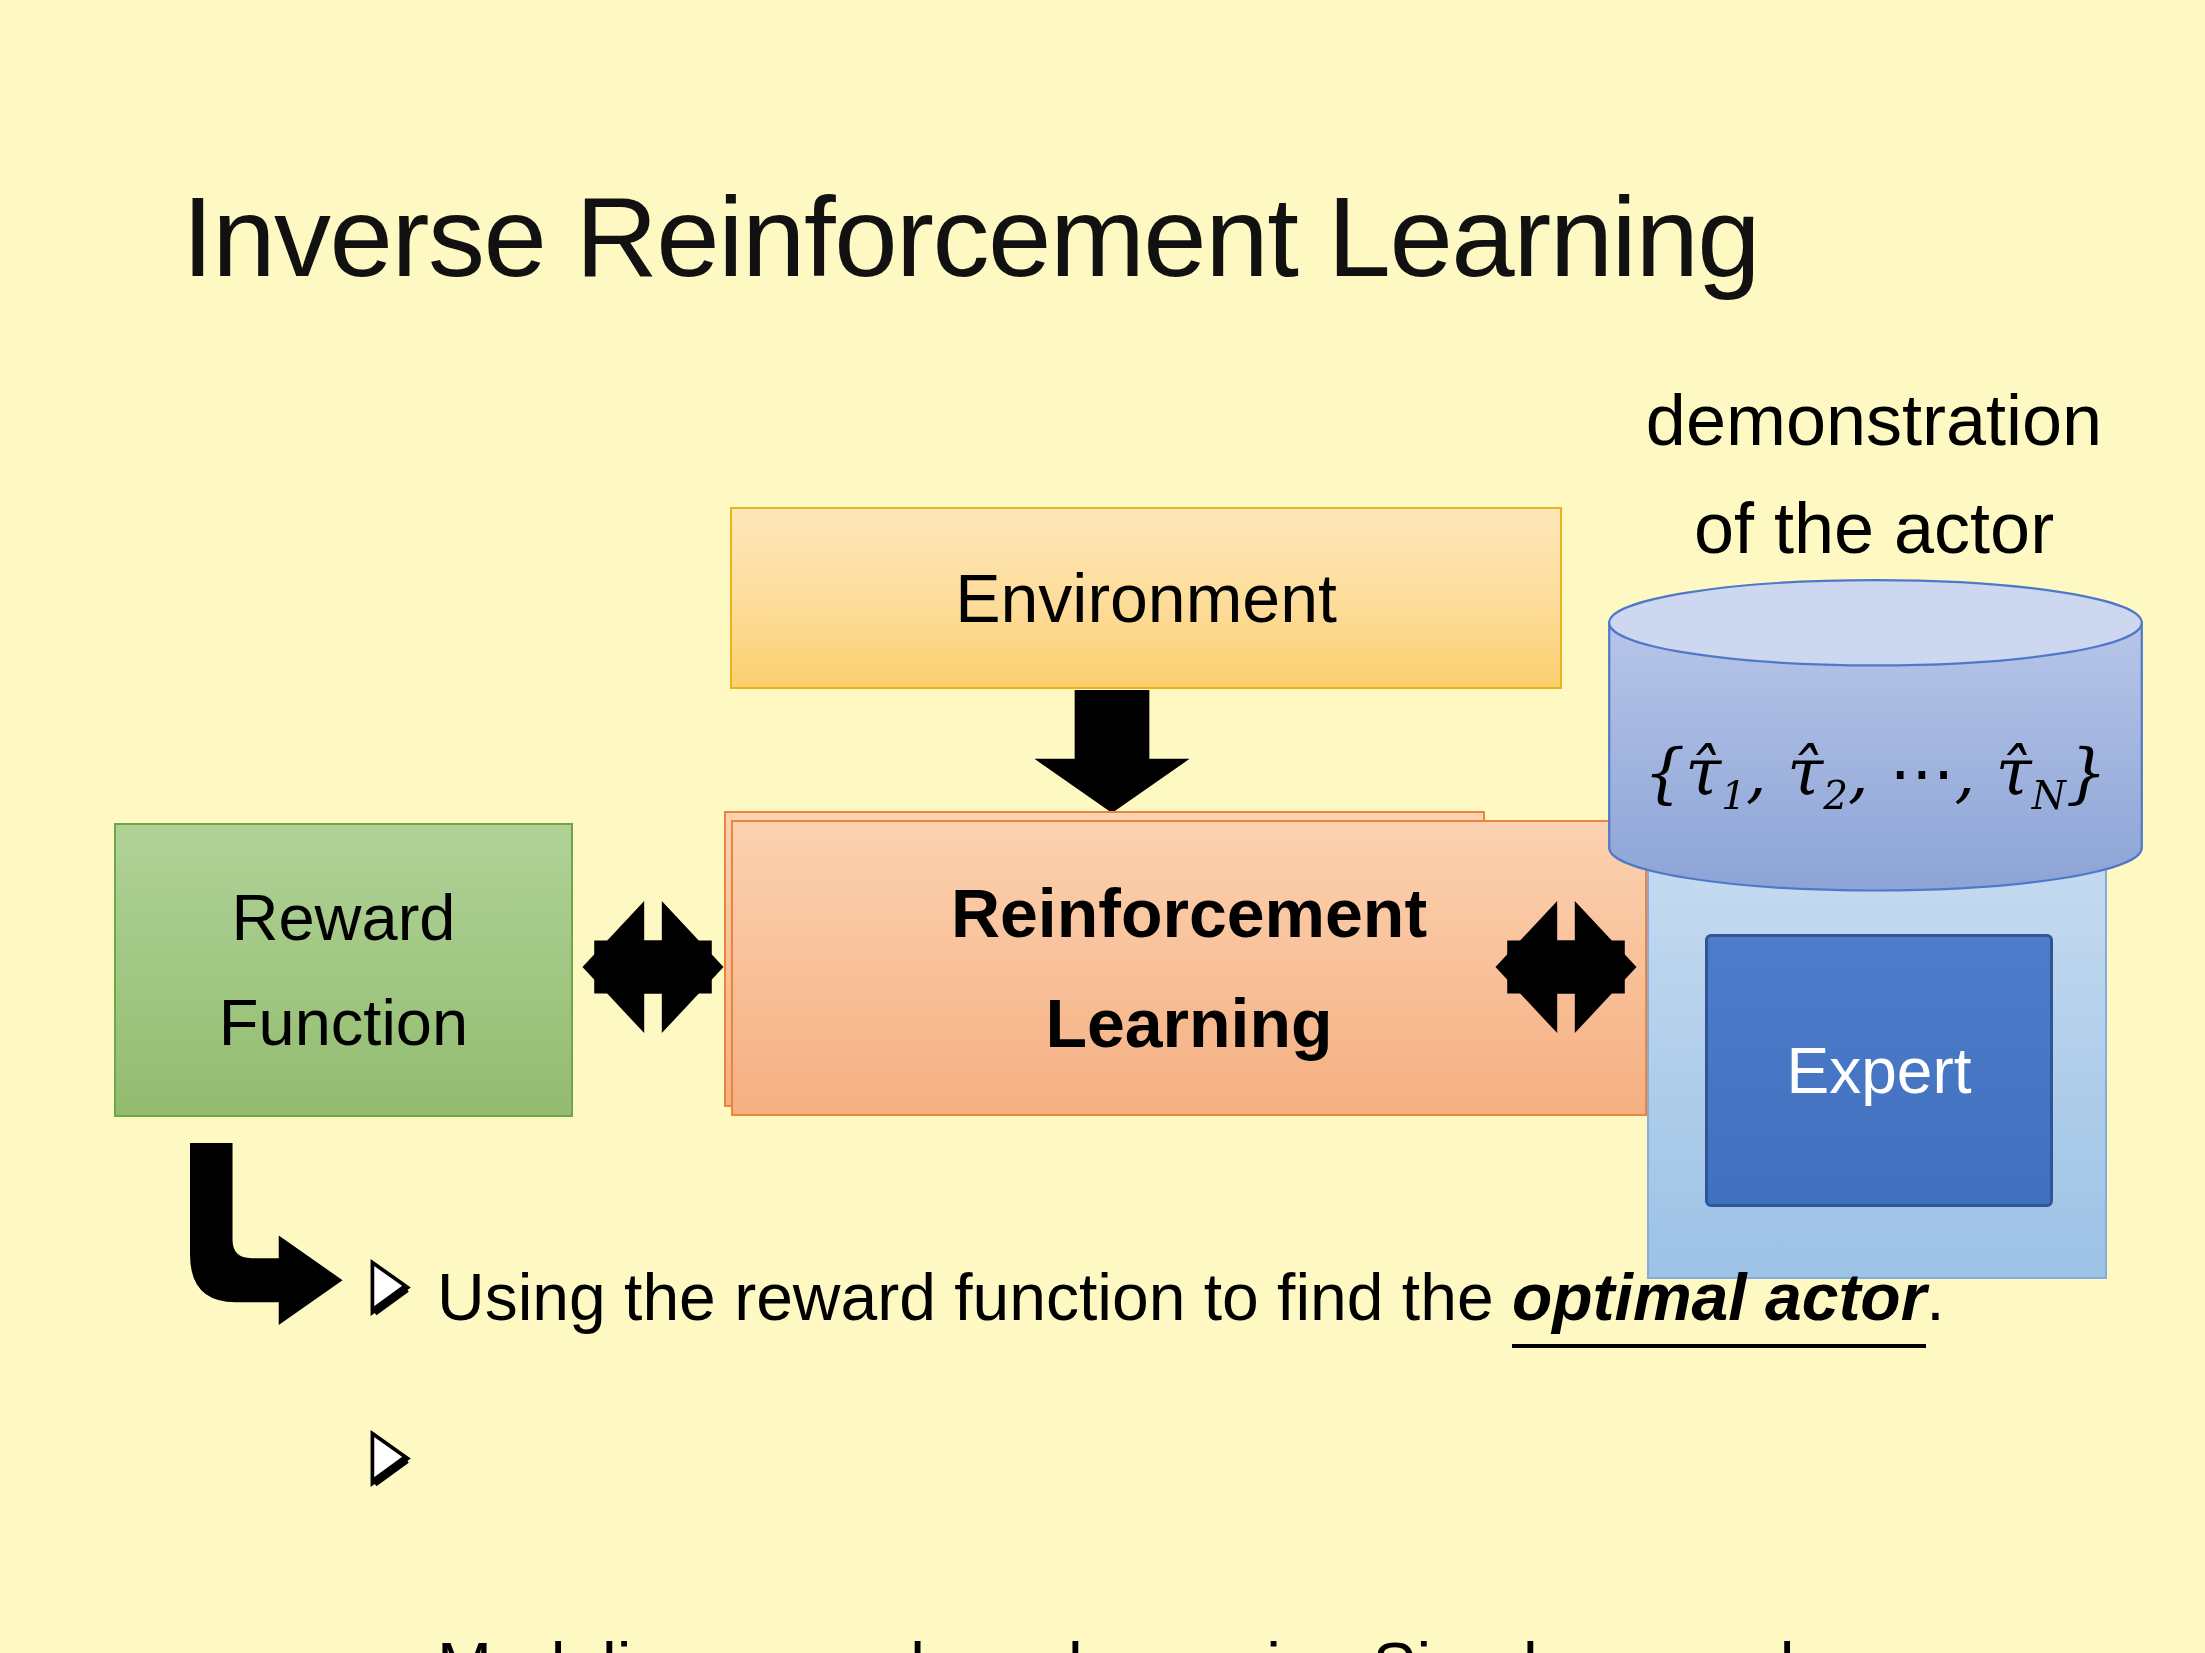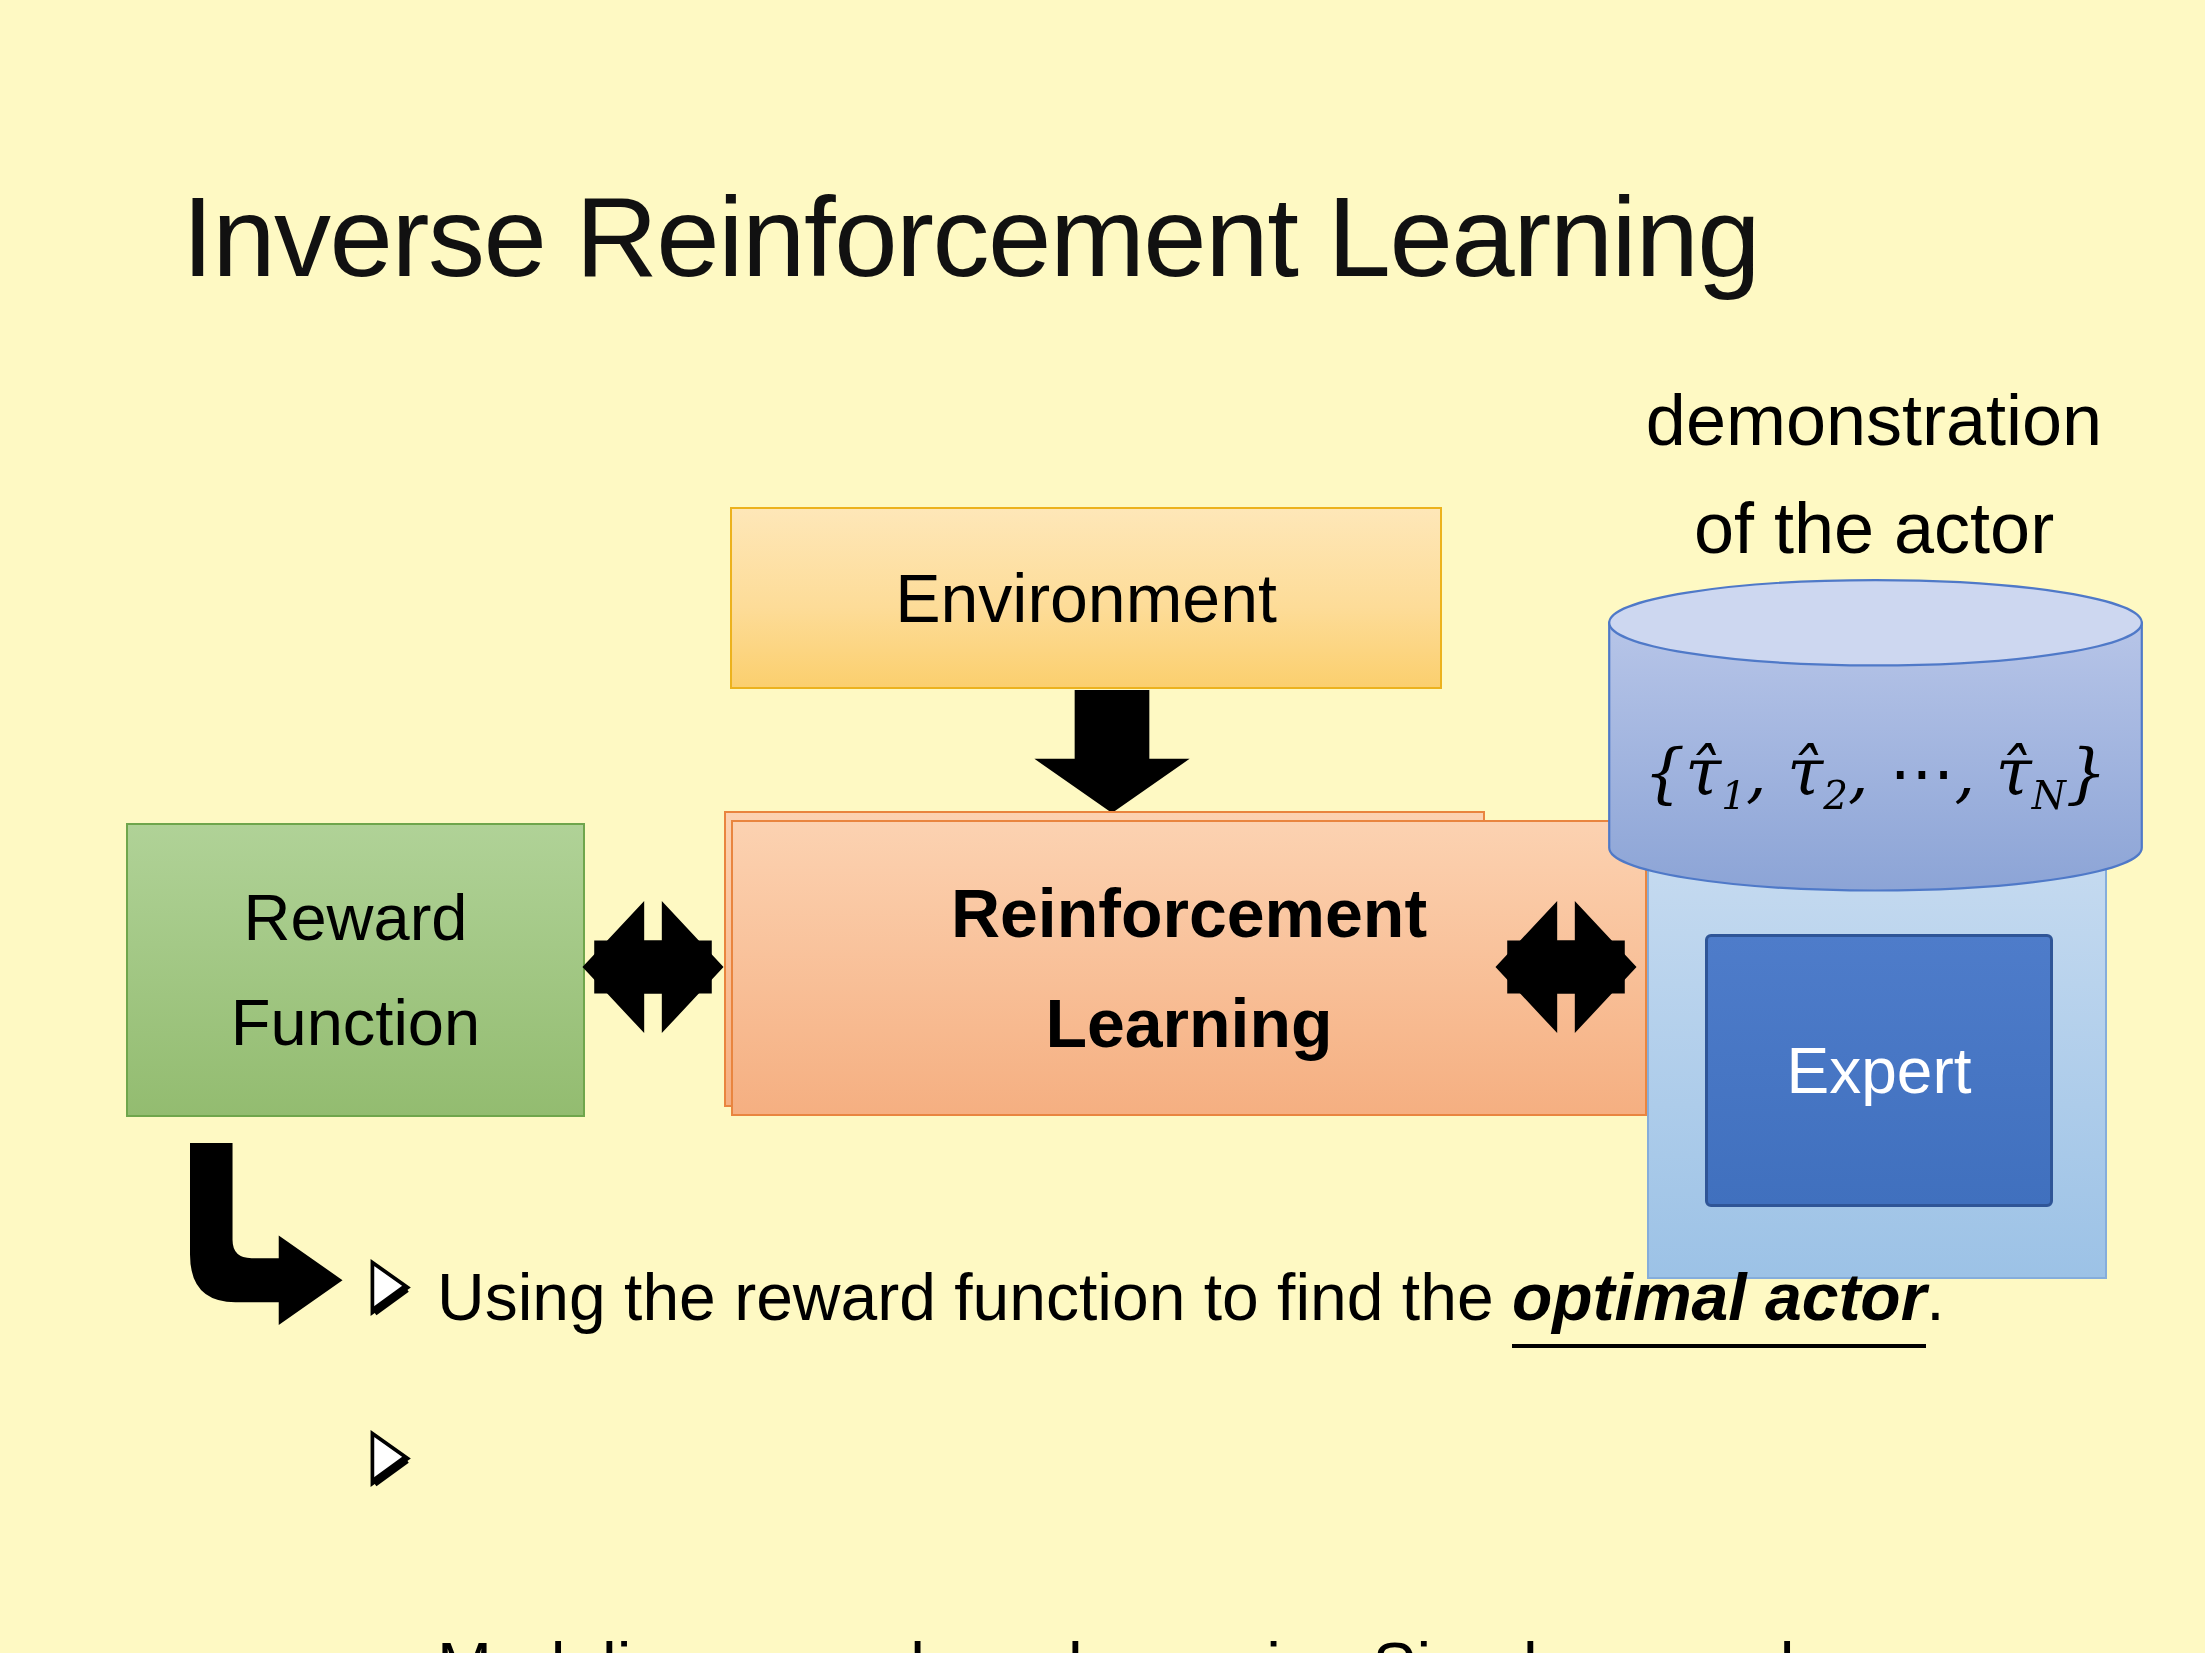--- a/index.html
+++ b/index.html
@@ -7,26 +7,26 @@
          font-family:"Liberation Sans",sans-serif;color:#000;}
 
   .title{position:absolute;left:182px;top:171px;font-size:114px;font-weight:400;
          letter-spacing:-1.5px;white-space:nowrap;color:#111;}
 
   .demo-label{position:absolute;left:1580px;top:366px;width:588px;text-align:center;
               font-size:72px;line-height:1.5;}
 
   .box{position:absolute;display:flex;align-items:center;justify-content:center;
        text-align:center;box-sizing:border-box;}
-  .env{left:730px;top:507px;width:712px;height:182px;font-size:68px;
+  .env{left:730px;top:507px;width:832px;height:182px;font-size:68px;
        background:linear-gradient(180deg,#FEE7B8 0%,#FDDC98 55%,#FBCF6E 100%);
        border:2.2px solid #ECB21D;}
   .reward{left:114px;top:823px;width:459px;height:294px;font-size:65px;line-height:1.62;
        background:linear-gradient(180deg,#B0D297 0%,#93BC70 100%);
-       border:2.2px solid #6FA64C;margin-left:12px;}
+       border:2.2px solid #6FA64C;}
   .rl-ghost{position:absolute;left:724px;top:811px;width:761px;height:296px;box-sizing:border-box;
        background:linear-gradient(180deg,#FCD2B1 0%,#F5AF81 100%);
        border:2.2px solid #E9853F;}
   .rl{left:731px;top:820px;width:916px;height:296px;font-size:68px;line-height:1.62;
        background:linear-gradient(180deg,#FCD2B1 0%,#F5AF81 100%);
        border:2.2px solid #E9853F;font-weight:bold;}
   .expert-container{position:absolute;left:1647px;top:809px;width:460px;height:470px;box-sizing:border-box;
        background:linear-gradient(180deg,#CADDF1 0%,#9CC2E6 100%);
        border:2.2px solid #85ADDB;}
   .expert{left:1705px;top:934px;width:348px;height:273px;font-size:64px;color:#fff;

